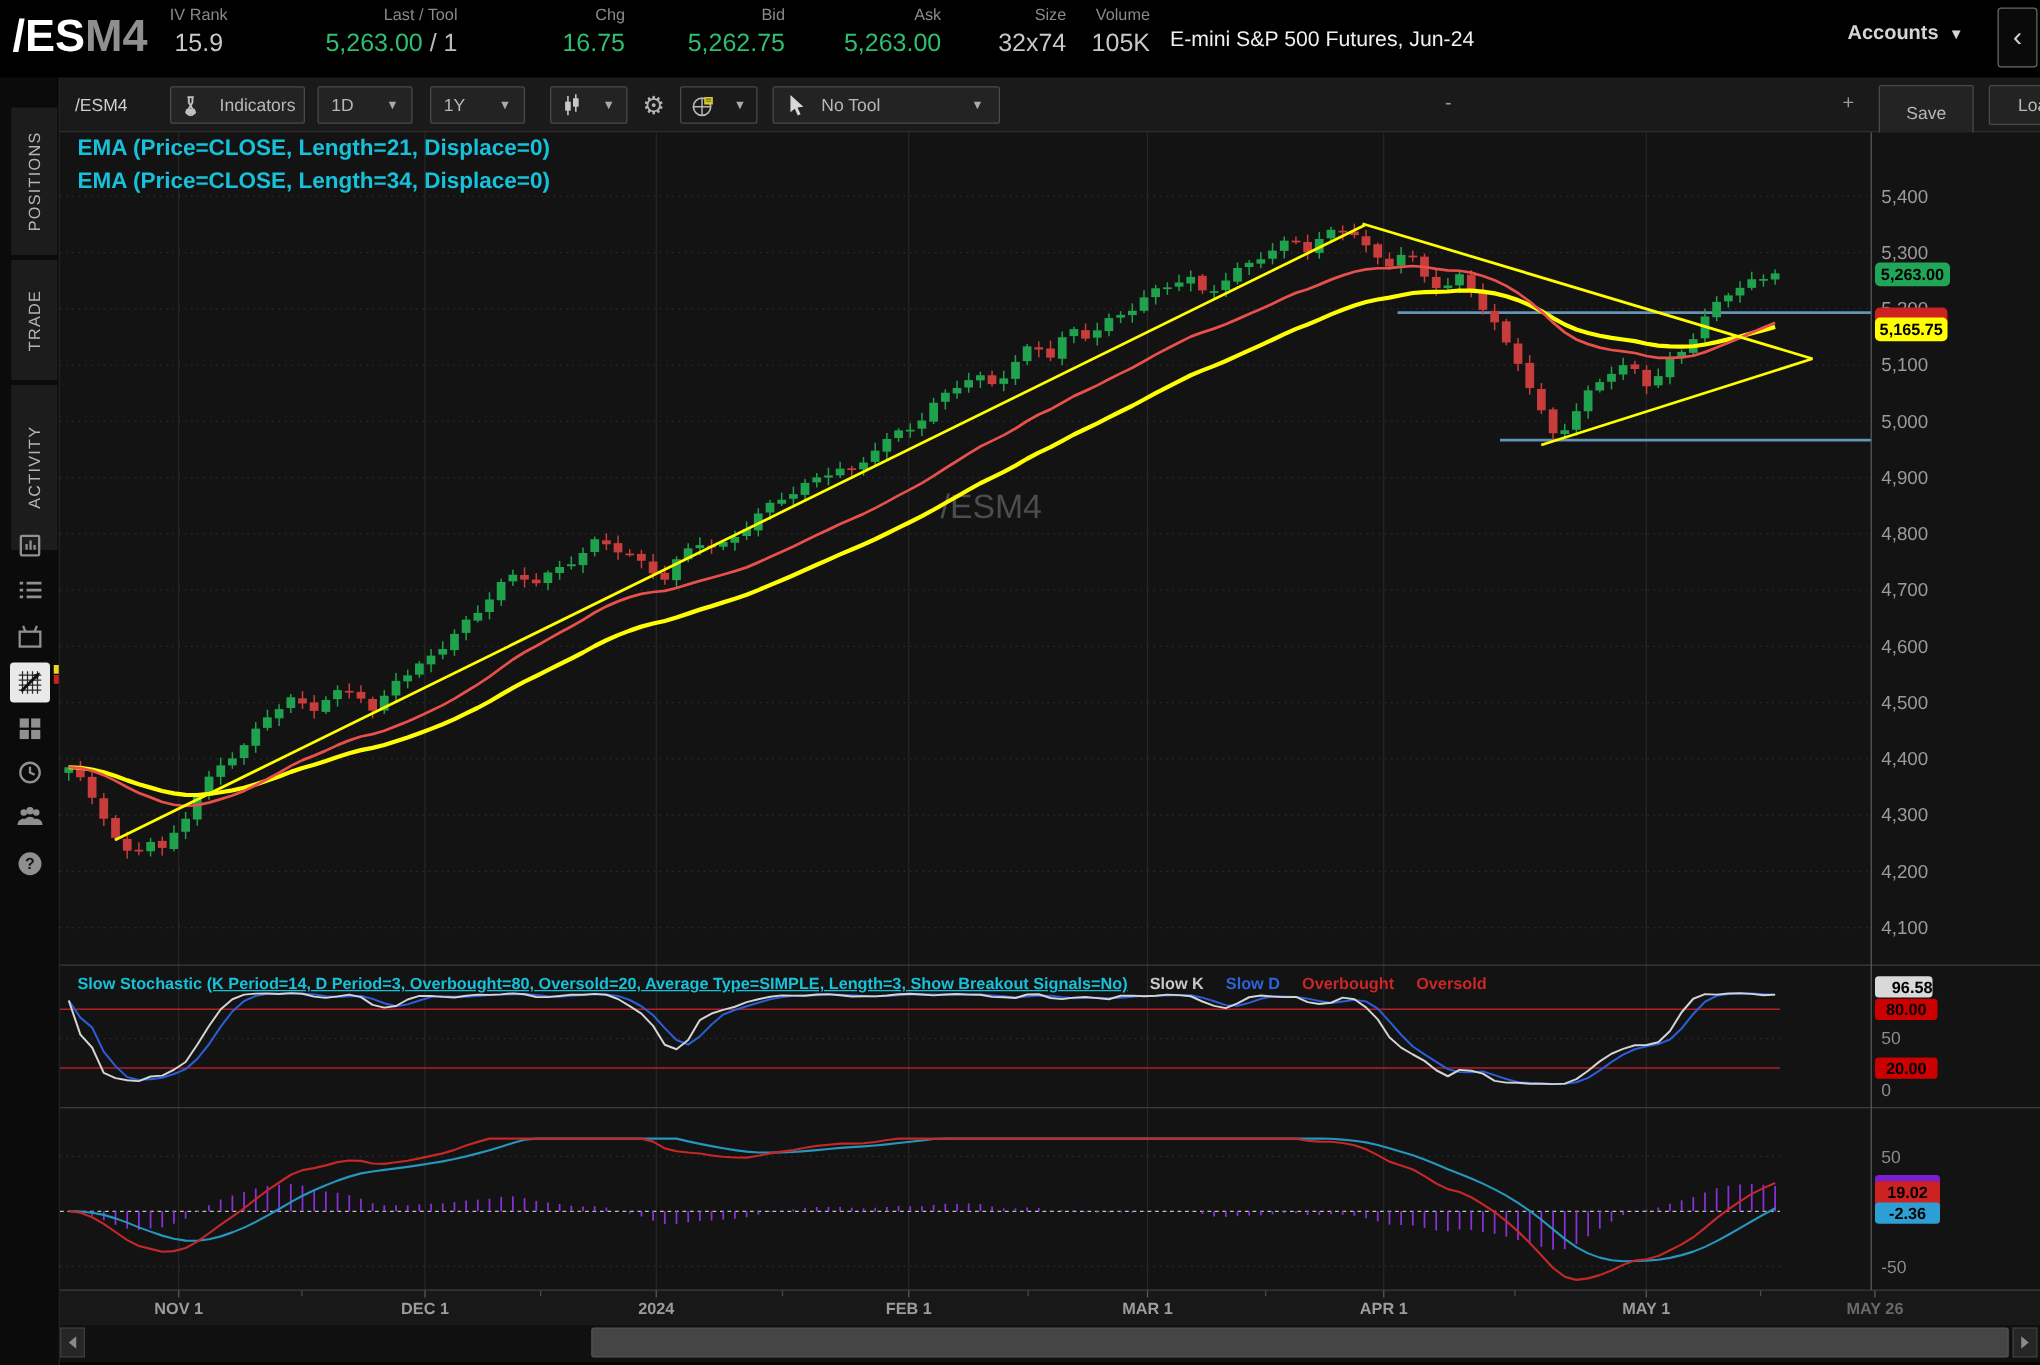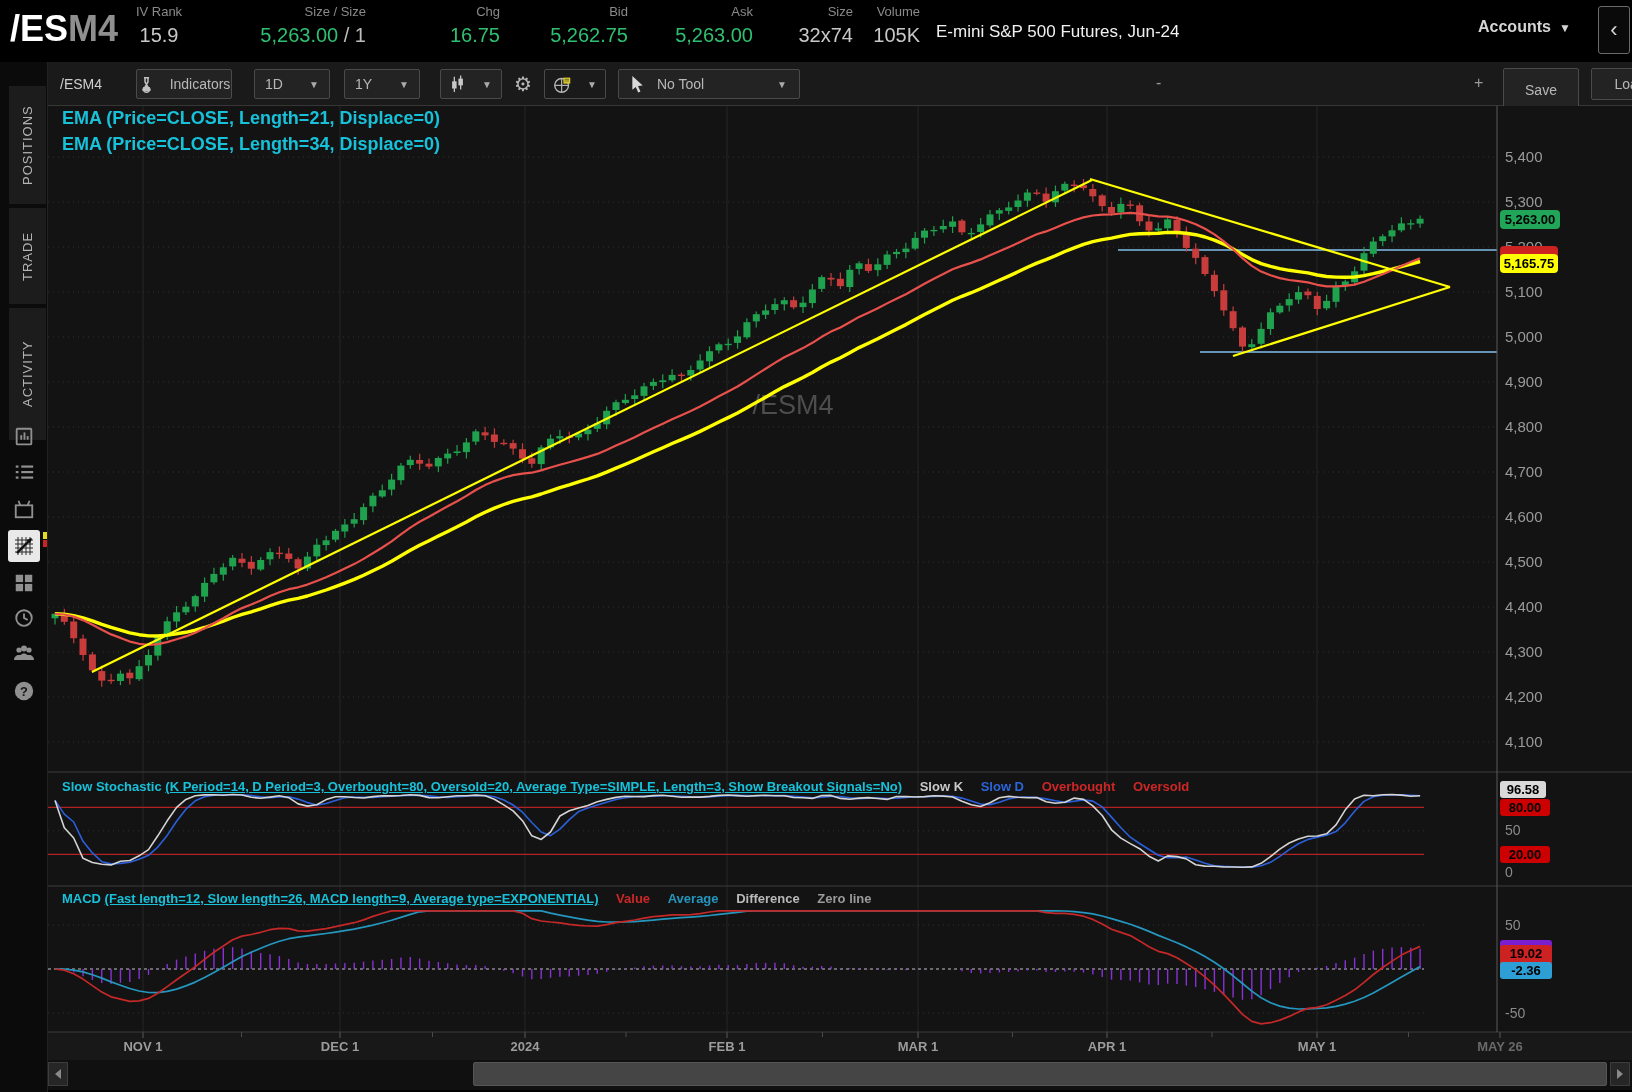--- a/index.html
+++ b/index.html
@@ -80,21 +80,21 @@
   <div class="abs header">
     <div class="abs sym">
       <span>/ES</span><span class="sfx">M4</span>
     </div>
 
     <div class="abs stat" style="left:120px;width:78px;text-align:center;">
       <div class="lbl">IV Rank</div>
       <div class="val">15.9</div>
     </div>
     <div class="abs stat" style="left:228px;width:138px;">
-      <div class="lbl">Size / Size</div>
+      <div class="lbl">Last / Tool</div>
       <div class="val green"><span>5,263.00</span><span class="sfx2"> / 1</span></div>
     </div>
     <div class="abs stat" style="left:420px;width:80px;">
       <div class="lbl">Chg</div>
       <div class="val green">16.75</div>
     </div>
     <div class="abs stat" style="left:500px;width:128px;">
       <div class="lbl">Bid</div>
       <div class="val green">5,262.75</div>
     </div>
@@ -207,21 +207,21 @@
       <svg width="22" height="22" viewBox="0 0 24 24">
           <circle cx="12" cy="12" r="10" fill="#8f8f8f"></circle>
           <text x="12" y="17" text-anchor="middle" font-size="14" font-weight="bold" fill="#141414">?</text>
         </svg>
     </div>
   </div>
 
   <div class="abs toolbar">
     <div class="abs tb-sym">/ESM4</div>
 
-    <div class="tb-btn" style="left:88px;width:96px;gap:15px;">
+    <div class="tb-btn" style="left:88px;width:108px;gap:15px;">
       <svg width="17" height="17" viewBox="0 0 20 20">
           <path d="M7 2h6 M8.3 2v5l4.6 8.2a2.6 2.6 0 01-2.3 3.8H9.4a2.6 2.6 0 01-2.3-3.8L11.7 7V2" fill="none" stroke="#c0c0c0" stroke-width="1.8"></path>
           <path d="M6.2 13h7.6l1 2.2a1.8 1.8 0 01-1.6 2.8H6.8a1.8 1.8 0 01-1.6-2.8z" fill="#c0c0c0"></path>
         </svg>
       <span>Indicators</span>
     </div>
 
     <div class="tb-btn" style="left:206px;width:76px;justify-content:space-between;padding:0 10px;">
       <span>1D</span>
         <span class="caret">▼</span>
@@ -827,33 +827,26 @@
   <div class="abs ema-lbl" style="left:62px;top:134px;">EMA (Price=CLOSE, Length=34, Displace=0)</div>
 
   <div class="panel-legend" style="left:62px;top:779px;">
     <span class="cyan"><span>Slow Stochastic </span><span class="u">(K Period=14, D Period=3, Overbought=80, Oversold=20, Average Type=SIMPLE, Length=3, Show Breakout Signals=No)</span></span>
     <span class="wh">Slow K</span>
     <span class="bl">Slow D</span>
     <span class="rd">Overbought</span>
     <span class="rd">Oversold</span>
   </div>
 
-  <div class="panel-legend" style="left:62px;top:891px;">
-    <span class="cyan"><span>MACD </span><span class="u">(Fast length=12, Slow length=26, MACD length=9, Average type=EXPONENTIAL)</span></span>
-    <span class="rd">Value</span>
-    <span class="bl" style="color:#2596be;">Average</span>
-    <span class="gy">Difference</span>
-    <span class="gy" style="color:#9a9a9a;">Zero line</span>
-  </div>
 
   <div class="badge" style="top:210px;width:60px;height:19px;line-height:19px;background:#21a558;">5,263.00</div>
   <div class="badge" style="top:246px;width:58px;height:16px;background:#cc2222;"></div>
   <div class="badge" style="top:254px;width:58px;height:19px;line-height:19px;background:#ffff00;">5,165.75</div>
 
-  <div class="badge" style="top:781px;width:46px;height:17px;line-height:17px;background:#d9d9d9;border-radius:3px;">96.58</div>
+  <div class="badge" style="top:781px;width:46px;height:17px;line-height:17px;background:#d9d9d9;border-radius:3px;text-align:right;">96.58</div>
   <div class="badge" style="top:799px;width:50px;height:17px;line-height:17px;background:#cc0000;border-radius:3px;">80.00</div>
   <div class="badge" style="top:846px;width:50px;height:17px;line-height:17px;background:#cc0000;border-radius:3px;">20.00</div>
 
   <div class="badge" style="top:940px;width:52px;height:14px;background:#7a1fd0;border-radius:3px;"></div>
   <div class="badge" style="top:945px;width:52px;height:31px;line-height:17px;background:#cc2222;border-radius:3px;">19.02</div>
   <div class="badge" style="top:962px;width:52px;height:17px;line-height:17px;background:#2e9fd4;border-radius:3px;">-2.36</div>
 
   <div class="abs scrollzone">
     <div class="sb-arrow" style="left:0;">
         <div class="tri left"></div>

